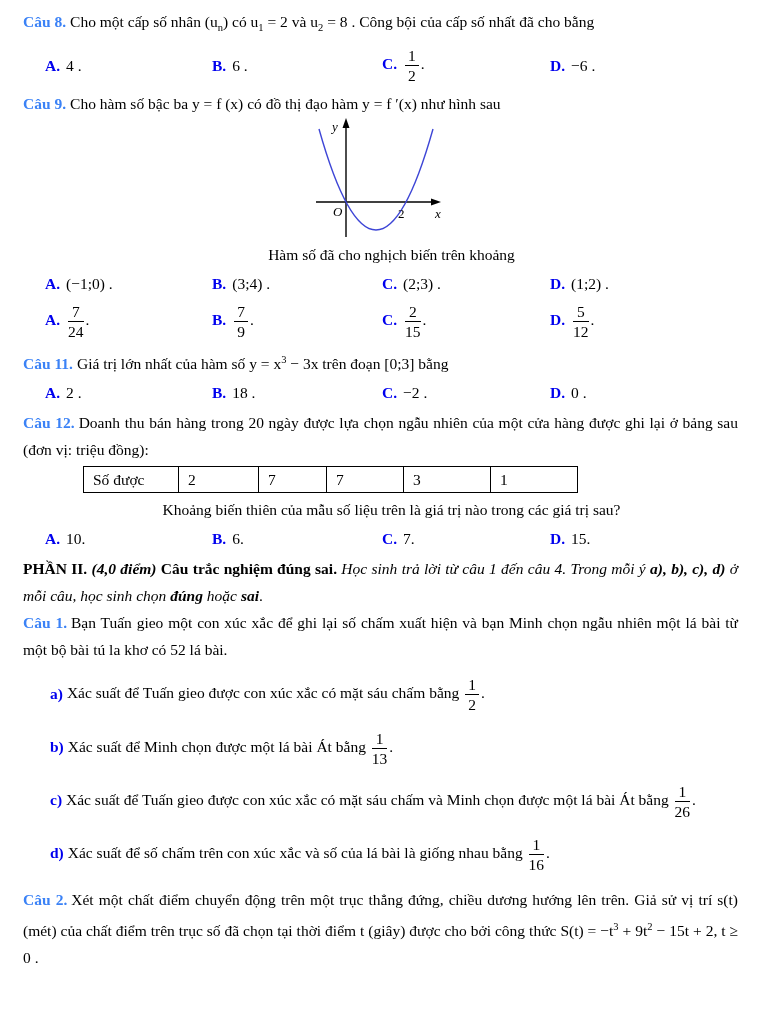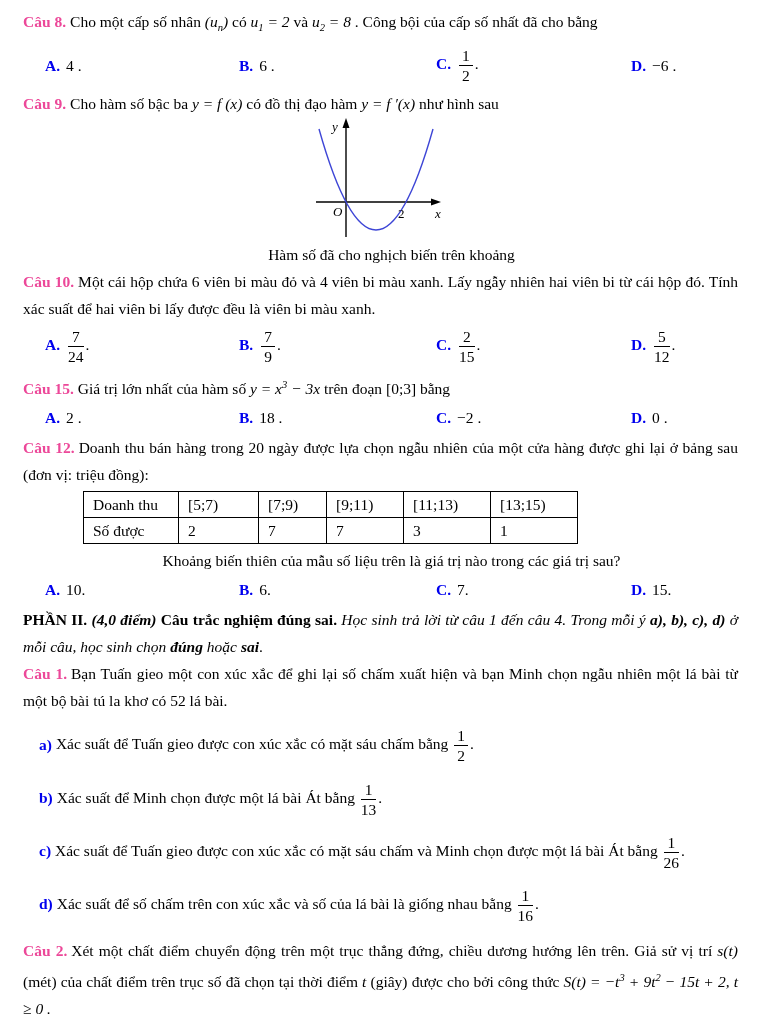--- a/index.html
+++ b/index.html
@@ -3,39 +3,39 @@
 <meta charset="utf-8">
 <style>
   html,body{margin:0;padding:0;}
   body{
     width:761px;height:1019px;overflow:hidden;background:#fff;color:#000;
     font-family:"Liberation Serif","DejaVu Serif",serif;font-size:15.5px;
   }
   .page{padding:8px 23px 0 23px;}
   .para{margin:0;text-align:justify;line-height:27px;}
   .indent{margin-left:22px;text-align:center;}
-  .qlabel{color:#ec4899;font-weight:bold;padding-right:4px;}
-  .math{font-style:italic;}
+  .qlabel{color:#3b82f6;font-weight:bold;padding-right:4px;}
+  .math{}
   sub,sup{font-size:68%;}
-  .opts{display:grid;grid-template-columns:167px 170px 168px auto;margin:3px 0 3px 22px;align-items:center;line-height:26px;gap:27px;}
+  .opts{display:grid;grid-template-columns:167px 170px 168px auto;margin:3px 0 3px 22px;align-items:center;line-height:26px;}
   .opt{white-space:nowrap;}
   .opt-letter{color:#0000EE;font-weight:bold;padding-right:6px;}
   .frac{display:inline-block;vertical-align:middle;text-align:center;line-height:1.1;margin:3px 2px;}
   .frac .num{display:block;border-bottom:1px solid #000;padding:0 3px 1px 3px;}
   .frac .den{display:block;padding-top:1px;}
   .graph-wrap{text-align:center;margin:0;line-height:0;}
   .dtable{border-collapse:collapse;margin:3px 0 3px 60px;table-layout:fixed;}
   .dtable td{border:1px solid #000;padding:1px 9px;height:23px;overflow:hidden;}
   .dtable td:nth-child(1){width:76px;}
   .dtable td:nth-child(2){width:61px;}
   .dtable td:nth-child(3){width:49px;}
   .dtable td:nth-child(4){width:58px;}
   .dtable td:nth-child(5){width:68px;}
   .dtable td:nth-child(6){width:68px;}
-  .sub-item{margin:10px 0 10px 16px;line-height:26px;font-family:Liberation Serif, serif;}
+  .sub-item{margin:10px 0 10px 27px;line-height:26px;font-family:Liberation Serif, serif;}
   .sub-letter{color:#0000EE;font-weight:bold;padding-right:4px;}
   b i, .bi{font-weight:bold;font-style:italic;}
   .svgtext{font-family:"Liberation Serif","DejaVu Serif",serif;font-size:13px;font-style:italic;}
 </style>
 </head>
 <body>
 
 <div class="page">
 
   <p class="para">
@@ -61,54 +61,49 @@
       <polygon points="40,1 36.5,11 43.5,11" fill="#000"></polygon>
 
       <path d="M 13 12 Q 70 214 127 12" fill="none" stroke-width="1.4" stroke="#3e46d6"></path>
       <text x="26" y="14" class="svgtext">y</text>
       <text x="129" y="101" class="svgtext">x</text>
       <text x="27" y="99" class="svgtext">O</text>
       <text x="92" y="101" class="svgtext" style="font-style:normal">2</text>
     </svg>
   </div>
   <p class="para indent">Hàm số đã cho nghịch biến trên khoảng</p>
+  <div class="opts">
+    <span class="opt"><span class="opt-letter">A.</span><span>(−1;0) .</span></span>
+    <span class="opt"><span class="opt-letter">B.</span><span>(3;4) .</span></span>
+    <span class="opt"><span class="opt-letter">C.</span><span>(2;3) .</span></span>
+    <span class="opt"><span class="opt-letter">D.</span><span>(1;2) .</span></span>
+  </div>
 
-  <p class="para">
-    <span class="qlabel">Câu 10.</span><span>Một cái hộp chứa 6 viên bi màu đỏ và 4 viên bi màu xanh. Lấy ngẫy nhiên hai viên bi từ cái hộp đó. Tính xác suất để hai viên bi lấy được đều là viên bi màu xanh.</span>
-  </p>
   <div class="opts">
     <span class="opt"><span class="opt-letter">A.</span><span class="frac"><span class="num">7</span><span class="den">24</span></span><span>.</span></span>
     <span class="opt"><span class="opt-letter">B.</span><span class="frac"><span class="num">7</span><span class="den">9</span></span><span>.</span></span>
     <span class="opt"><span class="opt-letter">C.</span><span class="frac"><span class="num">2</span><span class="den">15</span></span><span>.</span></span>
     <span class="opt"><span class="opt-letter">D.</span><span class="frac"><span class="num">5</span><span class="den">12</span></span><span>.</span></span>
   </div>
 
   <p class="para">
-    <span class="qlabel">Câu 15.</span><span>Giá trị lớn nhất của hàm số </span><span class="math">y = x<sup>3</sup> − 3x</span><span> trên đoạn </span><span>[0;3]</span><span> bằng</span>
+    <span class="qlabel">Câu 11.</span><span>Giá trị lớn nhất của hàm số </span><span class="math">y = x<sup>3</sup> − 3x</span><span> trên đoạn </span><span>[0;3]</span><span> bằng</span>
   </p>
   <div class="opts">
     <span class="opt"><span class="opt-letter">A.</span><span>2 .</span></span>
     <span class="opt"><span class="opt-letter">B.</span><span>18 .</span></span>
     <span class="opt"><span class="opt-letter">C.</span><span>−2 .</span></span>
     <span class="opt"><span class="opt-letter">D.</span><span>0 .</span></span>
   </div>
 
   <p class="para">
     <span class="qlabel">Câu 12.</span><span>Doanh thu bán hàng trong 20 ngày được lựa chọn ngẫu nhiên của một cửa hàng được ghi lại ở bảng sau (đơn vị: triệu đồng):</span>
   </p>
   <table class="dtable">
     <tbody>
-        <tr>
-      <td>Doanh thu</td>
-      <td>[5;7)</td>
-      <td>[7;9)</td>
-      <td>[9;11)</td>
-      <td>[11;13)</td>
-      <td>[13;15)</td>
-    </tr>
     <tr>
       <td>Số được</td>
       <td>2</td>
       <td>7</td>
       <td>7</td>
       <td>3</td>
       <td>1</td>
     </tr>
   </tbody>
     </table>

